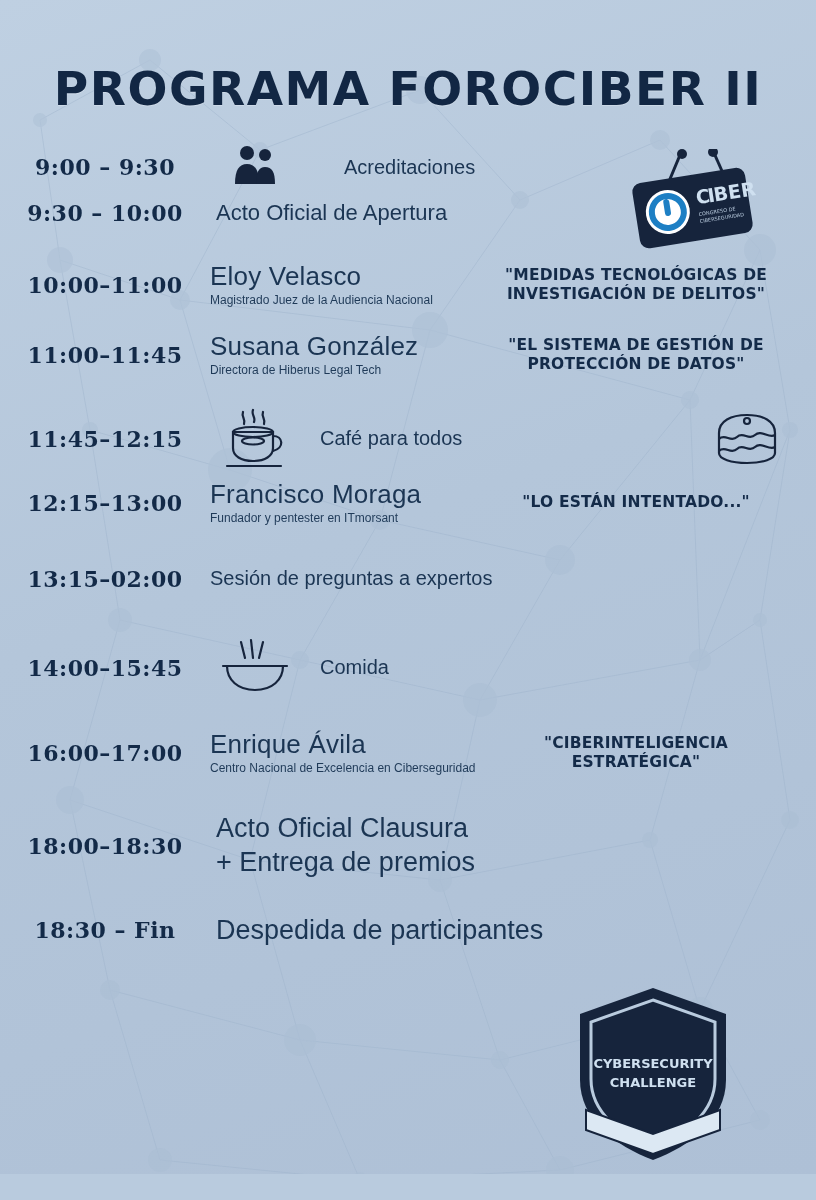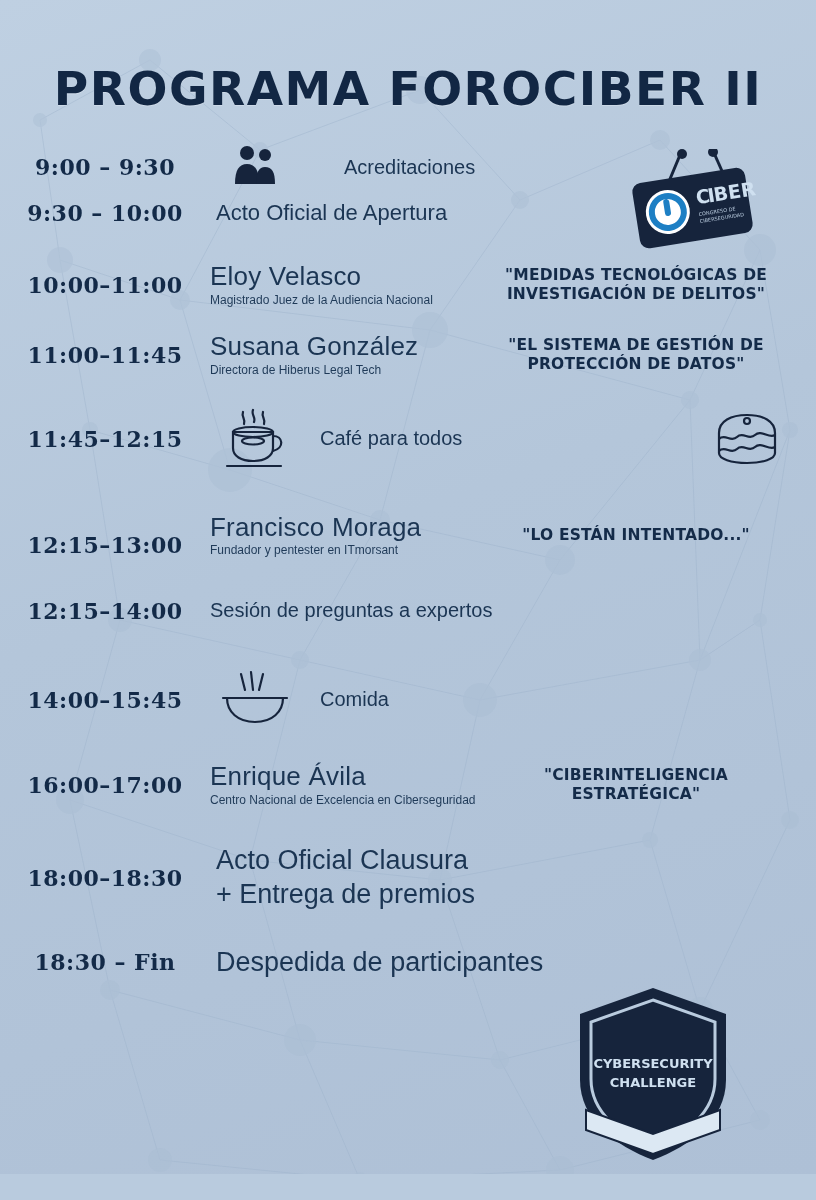--- a/index.html
+++ b/index.html
@@ -323,33 +323,33 @@
                 <path d="M8 24 C8 12 20 6 36 6 C52 6 64 12 64 24 L64 44 C64 50 52 54 36 54 C20 54 8 50 8 44 Z"></path>
                 <path d="M8 30 C14 24 20 34 26 28 C32 22 38 32 44 26 C50 20 58 30 64 26"></path>
                 <path d="M8 42 C14 36 20 46 26 40 C32 34 38 44 44 38 C50 32 58 42 64 38"></path>
                 <circle cx="36" cy="12" r="3"></circle>
               </g>
             </svg>
           </div>
         </div>
       </div>
 
-      <div class="row" style="margin-top:40px;align-items:flex-end;">
+      <div class="row" style="margin-top:8px;">
         <div class="time">12:15–13:00</div>
         <div class="body">
           <div class="speaker">
             <div class="speaker-name">Francisco Moraga</div>
             <div class="speaker-role">Fundador y pentester en ITmorsant</div>
           </div>
           <div class="talk-title">"LO ESTÁN INTENTADO..."</div>
         </div>
       </div>
 
       <div class="row" style="margin-top:30px;">
-        <div class="time">12:15–14:00</div>
+        <div class="time">13:15–02:00</div>
         <div class="body">
           <div class="center-line">Sesión de preguntas a expertos</div>
         </div>
       </div>
 
       <div class="row" style="margin-top:34px;">
         <div class="time">14:00–15:45</div>
         <div class="body">
           <div class="icon-slot">
             <svg width="76" height="64" viewBox="0 0 76 64" xmlns="http://www.w3.org/2000/svg">

